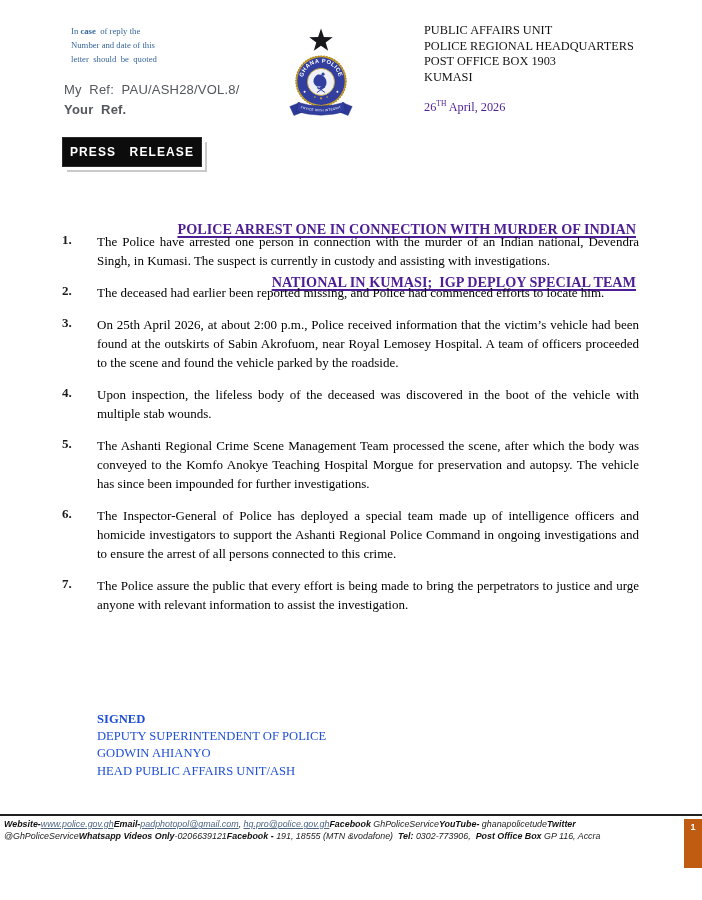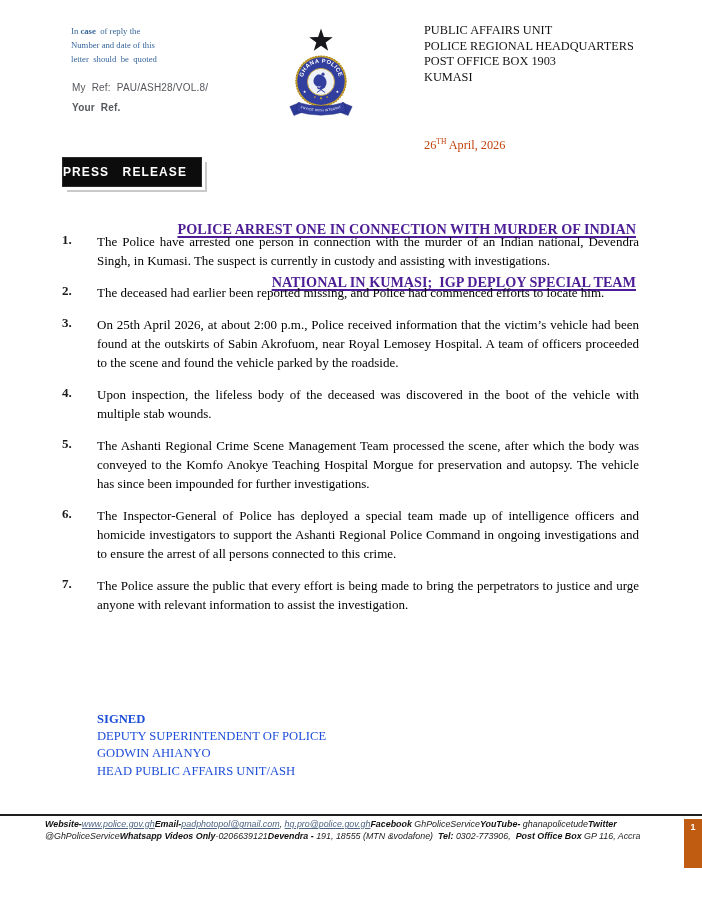--- a/index.html
+++ b/index.html
@@ -10,46 +10,46 @@
     font-family:"Liberation Serif", serif; color:#1b1b1b;
   }
   
   .reply-note {
     position:absolute; left:71px; top:25px; width:120px;
     font-size:8.7px; line-height:13.8px; color:#38679b;
     white-space:pre-wrap;
   }
   .reply-note b { font-weight:bold; }
   .ref-label {
-    position:absolute; left:72px; font-family:"Liberation Sans", sans-serif;
-    font-size:10px; color:#54575c; white-space:pre-wrap; letter-spacing:.2px;
+    position:absolute; left:64px; font-family:"Liberation Sans", sans-serif;
+    font-size:13px; color:#54575c; white-space:pre-wrap; letter-spacing:.2px;
   }
   .my-ref { top:82px; }
   .your-ref { top:102px;font-weight:bold; }
 
   
   .crest { position:absolute; left:280px; top:26px; width:82px; height:102px; }
 
   
   .address {
     position:absolute; left:424px; top:23px;
     font-size:12.3px; line-height:15.6px; color:#121212;
     white-space:pre-wrap;
   }
-  .date-line { position:absolute; left:424px; top:99px; font-size:12.3px; color:#c2410c;margin-top:38px; }
+  .date-line { position:absolute; left:424px; top:99px; font-size:12.3px; color:#4c1d95; }
   .date-line sup { font-size:7.5px; vertical-align:super; }
 
   
   .press-box {
     position:absolute; left:62px; top:137px; width:140px; height:30px;
     background:#0c0c0c; color:#ffffff; border:1px solid #2a2a2a;
     box-shadow:4px 4px 0 -1px #ffffff, 5px 5px 0 0 #c9c9c9;
-    display:flex; align-items:center; 
+    display:flex; align-items:center; justify-content:center;
     font-family:"Liberation Sans", sans-serif; font-weight:bold;
-    font-size:12px; letter-spacing:1.1px; word-spacing:9px;margin-top:20px;
+    font-size:12px; letter-spacing:1.1px; word-spacing:9px;
   }
 
   
   .headline {
     position:absolute; left:66px; top:186px; width:570px;
     text-align:right; font-weight:bold; font-size:14.2px; line-height:17.6px;
     color:#4c1d95; white-space:pre-wrap;
   }
   .headline .hl { text-decoration:underline; text-decoration-thickness:1.5px; text-underline-offset:2px; }
 
@@ -63,21 +63,21 @@
   .signature { position:absolute; left:97px; top:711px; font-size:12.6px; line-height:17.2px; color:#1d4ed8; }
   .signature .sig-bold { font-weight:bold; }
 
   
   .footer-rule { position:absolute; left:0; top:814px; width:702px; height:2px; background:#1f1f1f; }
   .footer {
     position:absolute; left:4px; top:819px; width:676px;
     font-family:"Liberation Sans", sans-serif; font-style:italic;
     font-size:8.9px; line-height:11.8px; color:#1c1c1c;
   }
-  .f-line { white-space:pre-wrap;margin-left:41px; }
+  .f-line { white-space:pre-wrap; }
   .fb { font-weight:bold; font-style:italic; color:#111; }
   .fi { font-style:italic; color:#222; }
   .flink { font-style:italic; color:#4d6483; text-decoration:underline; cursor:pointer; }
   .page-badge {
     position:absolute; left:684px; top:819px; width:18px; height:49px;
     background:#c05c12; color:#ffffff; text-align:center;
     font-family:"Liberation Sans", sans-serif; font-size:9px; font-weight:bold;
     padding-top:3px;
   }
 </style>
@@ -171,17 +171,17 @@
   <div class="signature">
     <div class="sig-bold">SIGNED</div>
     <div>DEPUTY SUPERINTENDENT OF POLICE</div>
     <div>GODWIN AHIANYO</div>
     <div>HEAD PUBLIC AFFAIRS UNIT/ASH</div>
   </div>
 
   <div class="footer-rule"></div>
   <div class="footer">
     <div class="f-line"><span class="fb">Website-</span><span class="flink">www.police.gov.gh</span><span class="fb">Email-</span><span class="flink">padphotopol@gmail.com</span><span class="fi">, </span><span class="flink">hq.pro@police.gov.gh</span><span class="fb">Facebook</span><span class="fi"> GhPoliceService</span><span class="fb">YouTube-</span><span class="fi"> ghanapolicetude</span><span class="fb">Twitter</span></div>
-    <div class="f-line"><span class="fi">@GhPoliceService</span><span class="fb">Whatsapp Videos Only</span><span class="fi">-0206639121</span><span class="fb">Devendra - </span><span class="fi">191, 18555 (MTN &amp;vodafone)  </span><span class="fb">Tel: </span><span class="fi">0302-773906,  </span><span class="fb">Post Office Box </span><span class="fi">GP 116, Accra</span></div>
+    <div class="f-line"><span class="fi">@GhPoliceService</span><span class="fb">Whatsapp Videos Only</span><span class="fi">-0206639121</span><span class="fb">Facebook - </span><span class="fi">191, 18555 (MTN &amp;vodafone)  </span><span class="fb">Tel: </span><span class="fi">0302-773906,  </span><span class="fb">Post Office Box </span><span class="fi">GP 116, Accra</span></div>
   </div>
   <div class="page-badge">1</div>
 
 </div>
 
 </body></html>

